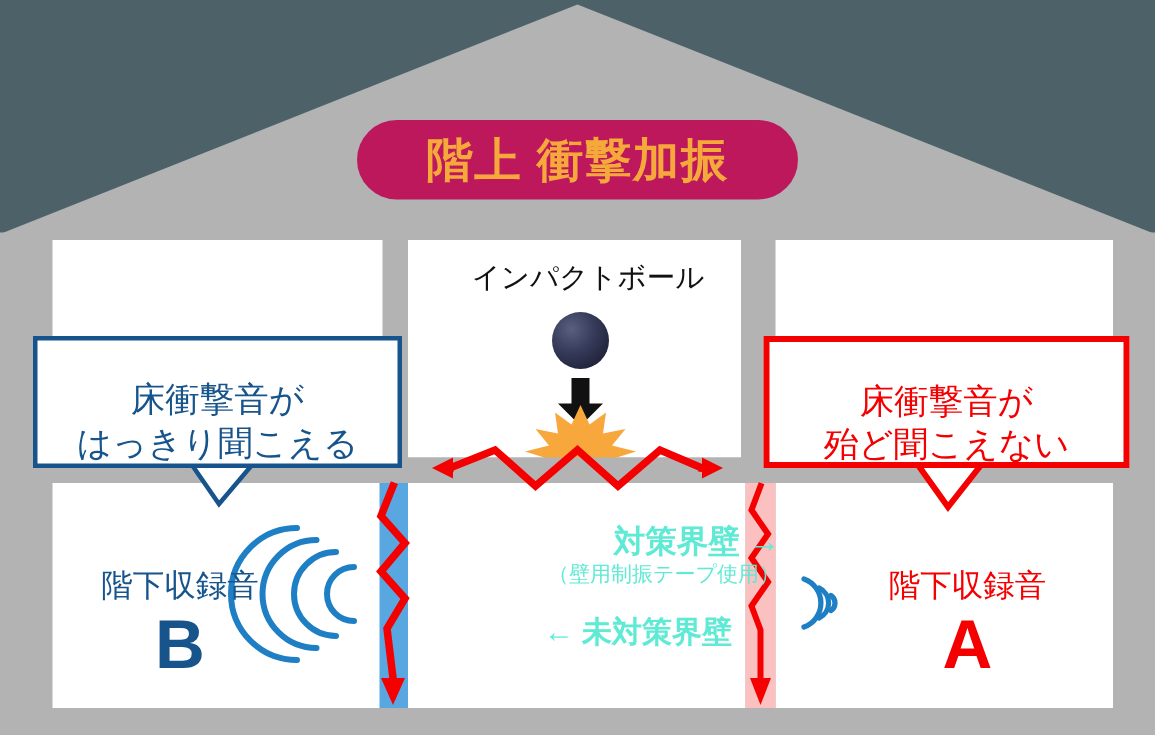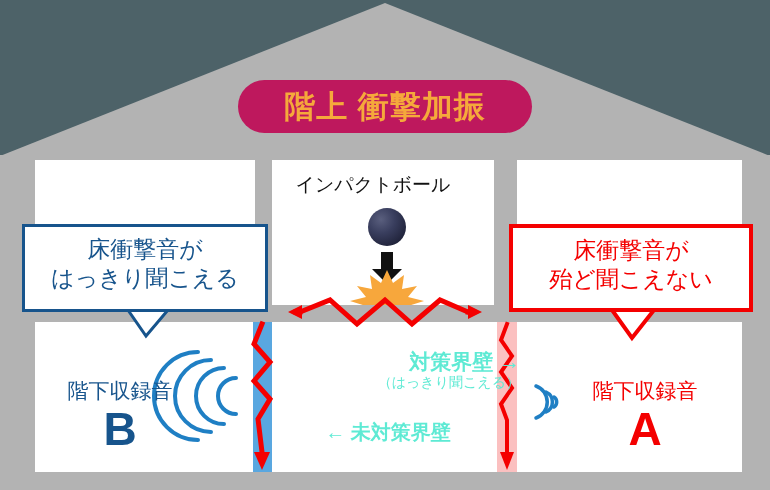--- a/index.html
+++ b/index.html
@@ -39,21 +39,21 @@
     position:absolute;left:238px;top:80px;width:294px;height:53px;
     background:#be185d;border-radius:27px;
     display:flex;align-items:center;justify-content:center;
   }
   .title-pill span{
     color:#f5a93b;font-size:31px;font-weight:bold;letter-spacing:1px;
   }
 
   
   .ball-label{
-    position:absolute;left:262px;top:172px;width:222px;
+    position:absolute;left:281px;top:172px;width:222px;
     text-align:center;font-size:19px;color:#111;
   }
   .ball{
     position:absolute;left:368px;top:208px;width:38px;height:38px;
     border-radius:50%;
     background:radial-gradient(circle at 34% 30%, #5a5f7e 0%, #393e5e 38%, #22253d 75%, #15172a 100%);
   }
   .down-arrow{position:absolute;left:368px;top:252px;width:38px;height:32px;}
   .starburst{position:absolute;left:350px;top:270px;width:74px;height:56px;}
 
@@ -72,39 +72,39 @@
     border:3px solid #17548c;
   }
   .callout-left .ctext{color:#17548c;}
   .callout-right{
     left:509px;top:224px;width:244px;height:88px;
     border:4px solid #f40000;
   }
   .callout-right .ctext{color:#f40000;}
   .ctext{
     font-size:23px;line-height:1.28;text-align:center;
-    padding-top:8px;white-space:pre-line;font-weight:normal;
+    padding-top:25px;white-space:pre-line;font-weight:normal;
   }
 
   
   .rec-label{position:absolute;text-align:center;margin-top:28px;}
   .rec-label .cap{font-size:21px;line-height:1;}
   .rec-label .big{font-size:46px;font-weight:bold;line-height:1.05;margin-top:4px;}
   .rec-b{left:45px;top:352px;width:150px;color:#17548c;}
   .rec-a{left:570px;top:352px;width:150px;color:#f40000;}
 
   
   .anno{position:absolute;color:#5eead4;}
   .anno-taisaku{
     left:330px;top:350px;width:190px;text-align:right;
     font-size:21px;font-weight:bold;line-height:1.1;
   }
   .anno-taisaku .sub{font-size:14px;font-weight:normal;display:block;margin-top:2px;}
   .anno-mitaisaku{
-    left:288px;top:419px;width:200px;text-align:center;
+    left:288px;top:408px;width:200px;text-align:right;
     font-size:20px;font-weight:bold;
   }
 </style>
 </head>
 <body>
 
 <div id="stage">
 
   <svg class="roof" viewBox="0 0 770 160">
     <polygon points="385,3 770,156 0,156" fill="#b3b3b3"></polygon>
@@ -189,17 +189,17 @@
     <div class="cap">階下収録音</div>
     <div class="big">B</div>
   </div>
   <div class="rec-label rec-a">
     <div class="cap">階下収録音</div>
     <div class="big">A</div>
   </div>
 
   <div class="anno anno-taisaku">
     <span>対策界壁 →</span>
-    <span class="sub">（はっきり聞こえる）</span>
+    <span class="sub">（壁用制振テープ使用）</span>
   </div>
   <div class="anno anno-mitaisaku">← 未対策界壁</div>
 
 </div>
 
 </body></html>

